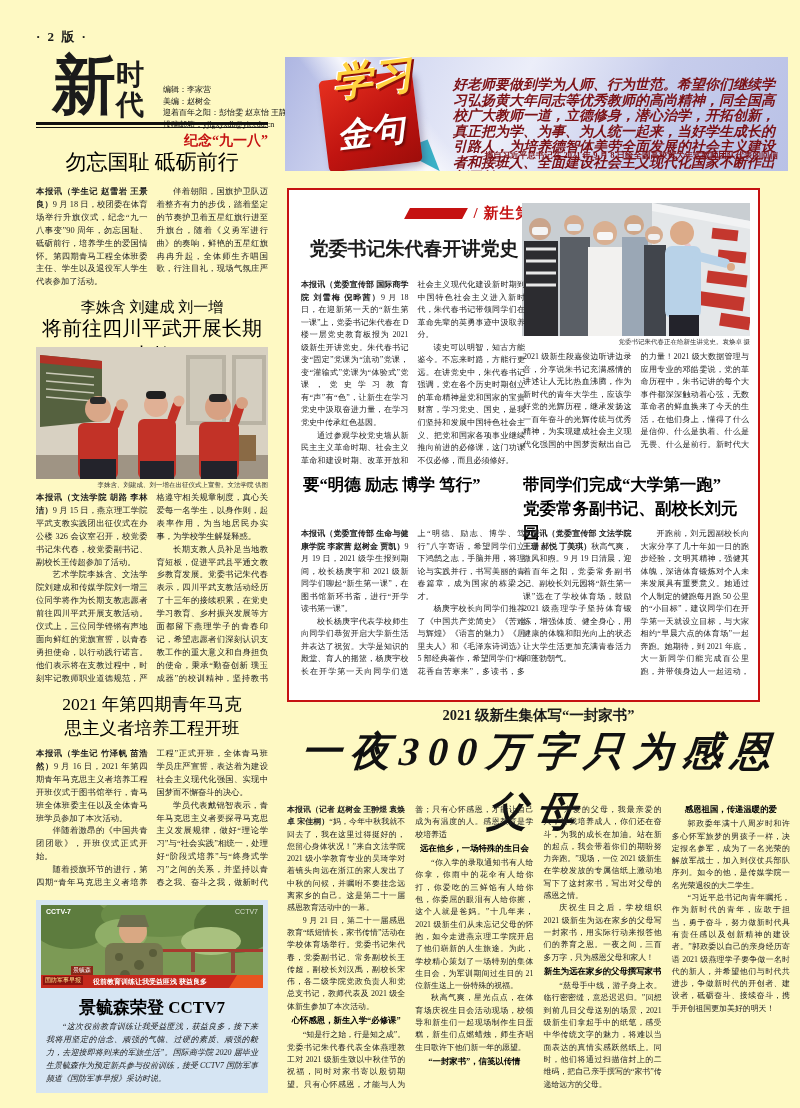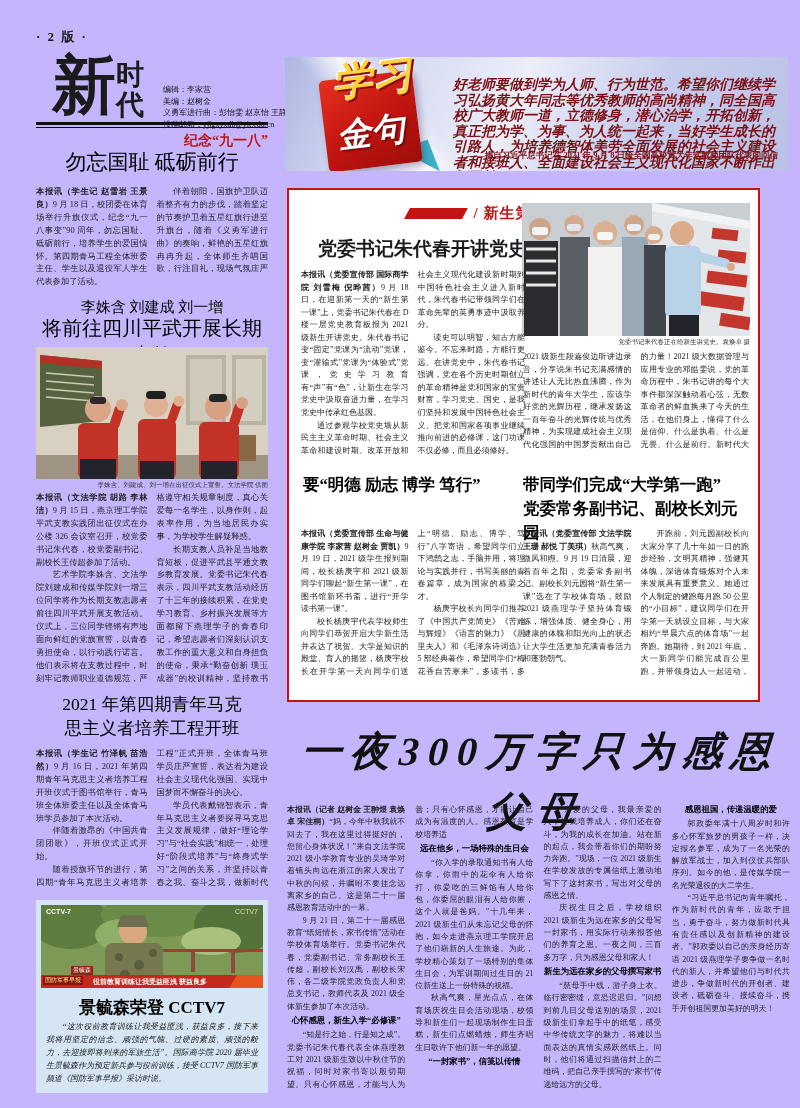--- a/index.html
+++ b/index.html
@@ -1,16 +1,16 @@
 <!DOCTYPE html>
 <html><head>
 <meta charset="utf-8">
 <style>
   html,body{margin:0;padding:0;background:#e9e9e9;}
-  .page{position:relative;width:800px;height:1108px;margin:0 auto;background:#c4b5fd;overflow:hidden;
+  .page{position:relative;width:800px;height:1108px;margin:0 auto;background:#fef9c3;overflow:hidden;
         font-family:"Liberation Serif","DejaVu Serif",serif;color:#1b1b1b;}
   
   .edition{position:absolute;left:36px;top:28px;font-size:13px;font-weight:700;letter-spacing:2px;}
   .mast-big{position:absolute;left:52px;top:54px;font-size:64px;line-height:64px;font-weight:900;}
   .mast-side{position:absolute;left:116px;top:60px;font-size:28px;line-height:30px;font-weight:900;}
   .staff{position:absolute;left:163px;top:84px;font-size:8px;line-height:11.5px;color:#111;}
   .mast-rule{position:absolute;left:36px;top:122px;width:232px;height:2px;border-top:3px solid #111;border-bottom:1px solid #111;}
   
   .banner{position:absolute;left:285px;top:57px;width:503px;height:114px;overflow:hidden;
           background:linear-gradient(115deg,#aeb6e2 0%,#d5daf2 22%,#eceef9 45%,#c7cdec 70%,#b9c1e6 100%);}
@@ -38,24 +38,24 @@
   .flow p{margin:0;text-indent:2em;}
   .flow p.noind{text-indent:0;}
   .flow p.sub{font-weight:900;text-indent:0;text-align:center;margin:2px 0;color:#000;font-size:8.4px;}
   .flow b{font-weight:900;}
   .caption{position:absolute;font-size:6.5px;color:#333;text-align:right;}
   
   .feature{position:absolute;left:287px;top:188px;width:469px;height:510px;border:2px solid #c51212;background:#fff;}
   .fhead{position:absolute;left:0;top:14px;width:100%;display:flex;align-items:center;justify-content:center;gap:9px;}
   .fhead .bar{width:58px;height:11px;background:#c51212;transform:skewX(-28deg);}
   .fhead .lbl{color:#c51212;font-weight:900;font-size:15px;letter-spacing:1px;}
-  .fh1{position:absolute;left:12px;top:46px;width:226px;text-align:right;font-size:19px;font-weight:900;}
+  .fh1{position:absolute;left:12px;top:46px;width:226px;text-align:center;font-size:19px;font-weight:900;}
   .fphoto{position:absolute;right:8px;top:13px;width:228px;height:133px;overflow:hidden;}
   .fcap{right:8px;top:148px;width:228px;}
-  .flow12{left:12px;top:79px;width:224px;height:189px;column-count:2;}
+  .flow12{left:12px;top:89px;width:224px;height:189px;column-count:2;}
   .flow34{left:234px;top:161px;width:226px;height:108px;column-count:2;}
   .subhl{position:absolute;font-weight:900;font-size:16.5px;line-height:24px;color:#000;}
   .subflowL{left:12px;top:338px;width:224px;height:162px;column-count:2;}
   .subflowR{left:234px;top:338px;width:226px;height:162px;column-count:2;}
   
   .photoB{position:absolute;left:36px;top:347px;width:232px;height:132px;overflow:hidden;}
   .bluebox{position:absolute;left:36px;top:900px;width:232px;height:193px;background:#d6e5f3;}
   .photoC{position:absolute;left:5px;top:5px;width:222px;height:83px;overflow:hidden;}
   .cctv-hl{position:absolute;left:0;top:96px;width:100%;text-align:center;font-size:17px;font-weight:900;color:#000;}
   .cctv-body{position:absolute;left:10px;top:120px;width:212px;font-size:8px;line-height:13px;font-style:italic;
@@ -74,21 +74,21 @@
 
   <div class="edition">· 2 版 ·</div>
   <div class="mast-big">新</div>
   <div class="mast-side">
     <div>时</div>
     <div>代</div>
   </div>
   <div class="staff">
     <div>编辑：李家营</div>
     <div>美编：赵树金</div>
-    <div>义勇军进行曲：彭怡雯 赵京怡 王静</div>
+    <div>迎着百年之阳：彭怡雯 赵京怡 王静</div>
     <div>投稿邮箱：yjlgxyxdb@yit.edu.cn</div>
   </div>
   <div class="mast-rule"></div>
 
   <div class="banner">
     <div class="jinju">
       <div class="tri"></div>
       <div class="card"></div>
       <div class="t1">学习</div>
       <div class="t2">金句</div>
@@ -288,20 +288,21 @@
       <div>带同学们完成“大学第一跑”</div>
       <div>党委常务副书记、副校长刘元园</div>
     </div>
     <div class="flow subflowR" style="font-size:8px;line-height:12.55px">
       <p class="noind"><b>本报讯（党委宣传部 文法学院 王珊 郝悦 丁美琪）</b><span>秋高气爽，微风和煦。9 月 19 日清晨，迎着百年之阳，党委常务副书记、副校长刘元园将“新生第一课”选在了学校体育场，鼓励 2021 级燕理学子坚持体育锻炼，增强体质、健全身心，用健康的体魄和阳光向上的状态让大学生活更加充满青春活力和蓬勃朝气。</span></p>
       <p>开跑前，刘元园副校长向大家分享了几十年如一日的跑步经验，文明其精神，强健其体魄，深谙体育锻炼对个人未来发展具有重要意义。她通过个人制定的健跑每月跑 50 公里的“小目标”，建议同学们在开学第一天就设立目标，与大家相约“早晨六点的体育场”一起奔跑。她期待，到 2021 年底，大一新同学们能完成百公里跑，并带领身边人一起运动，在大学四年里遇见更好的自己，在未来工作中成为更好的职场人。</p>
 
     </div>
   </div>
 
+  <div class="letter-kicker">2021 级新生集体写“一封家书”</div>
   <div class="letter-hl">一夜300万字只为感恩父母</div>
   <div class="flow letter-flow">
     <p class="noind"><b>本报讯（记者 赵树金 王翀煜 袁焕卓 宋佳桐）</b><span>“妈，今年中秋我就不回去了，我在这里过得挺好的，您留心身体状况！”来自文法学院 2021 级小学教育专业的吴琦学对着镜头向远在浙江的家人发出了中秋的问候，并嘱咐不要挂念远离家乡的自己。这是第二十一届感恩教育活动中的一幕。</span></p>
     <p>9 月 21 日，第二十一届感恩教育“纸短情长，家书传情”活动在学校体育场举行。党委书记朱代春，党委副书记、常务副校长王传超，副校长刘汉禹，副校长宋伟，各二级学院党政负责人和党总支书记，教师代表及 2021 级全体新生参加了本次活动。</p>
     <p class="sub">心怀感恩，新生入学“必修课”</p>
     <p>“知是行之始，行是知之成”。党委书记朱代春代表全体燕理教工对 2021 级新生致以中秋佳节的祝福，同时对家书寄以殷切期望。只有心怀感恩，才能与人为善；只有心怀感恩，才能让自己成为有温度的人。感恩教育是学校培养适</p>
     <p class="sub">远在他乡，一场特殊的生日会</p>
     <p>“你入学的录取通知书有人给你拿，你雨中的花伞有人给你打，你爱吃的三鲜馅有人给你包，你委屈的眼泪有人给你擦，这个人就是爸妈。”十几年来，2021 级新生们从未忘记父母的怀抱，如今走进燕京理工学院开启了他们崭新的人生旅途。为此，学校精心策划了一场特别的集体生日会，为军训期间过生日的 21 位新生送上一份特殊的祝福。</p>
     <p>秋高气爽，星光点点，在体育场庆祝生日会活动现场，校领导和新生们一起现场制作生日蛋糕，新生们点燃蜡烛，师生齐唱生日歌许下他们新一年的愿望。</p>
     <p class="sub">“一封家书”，信笺以传情</p>

